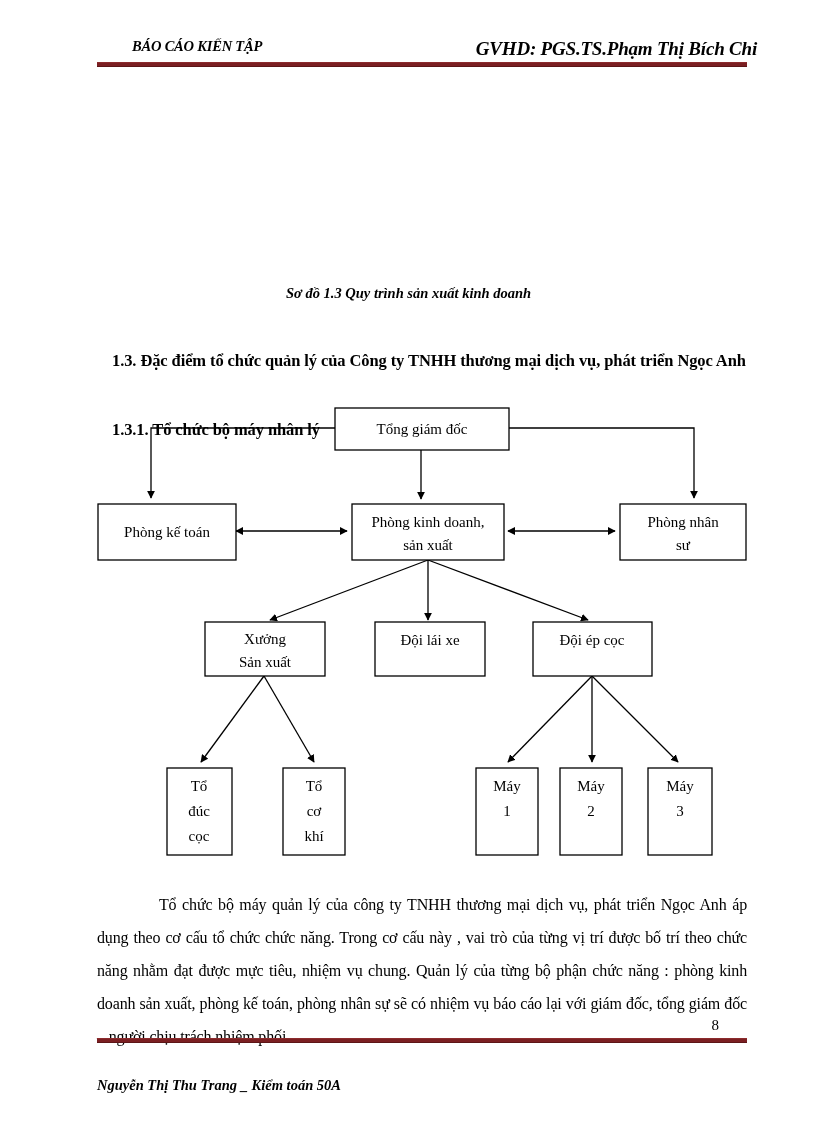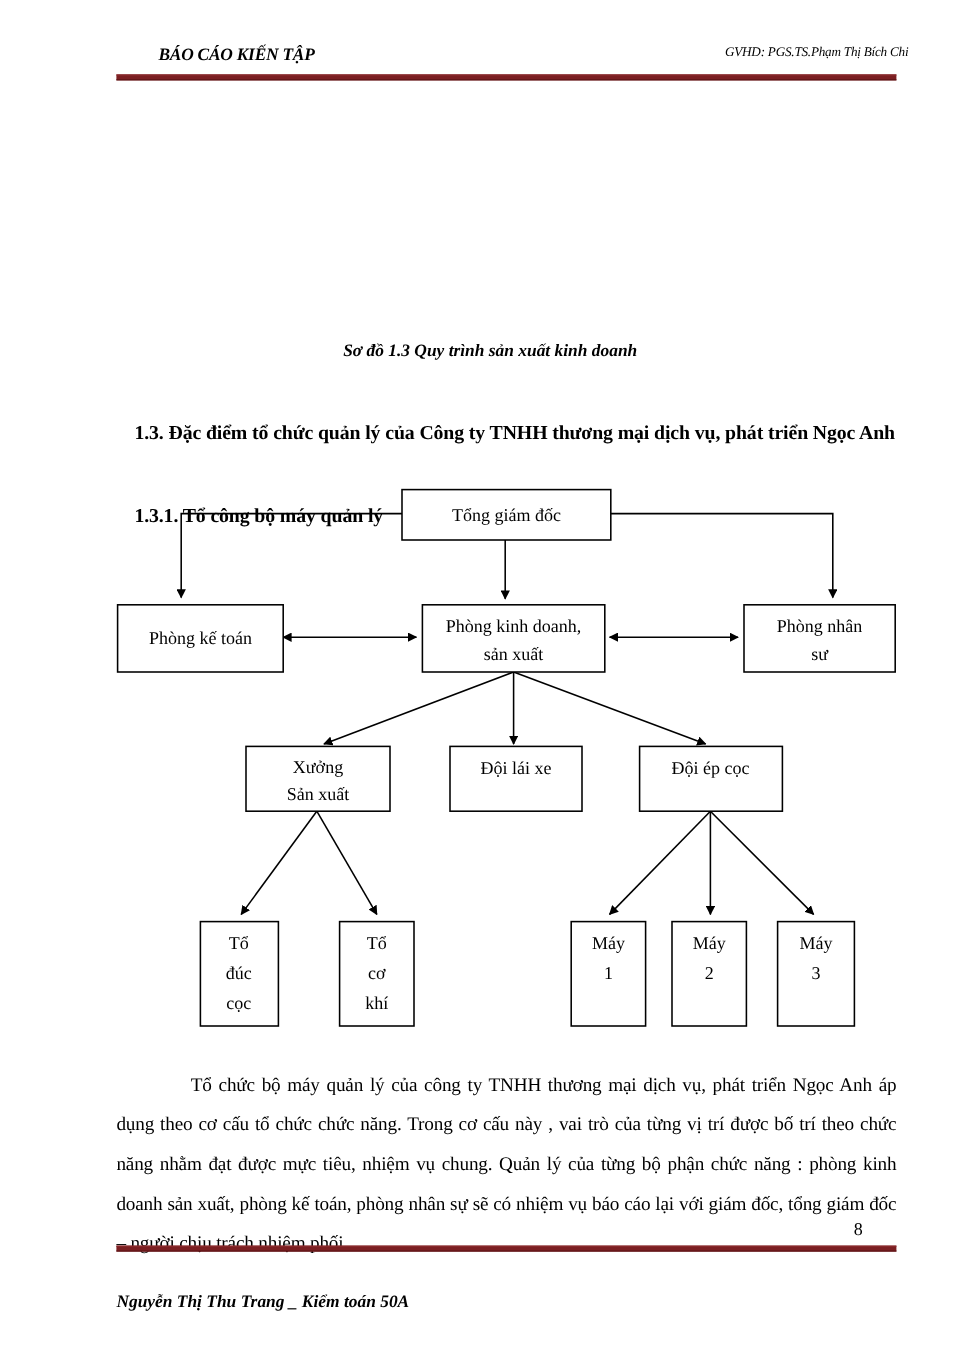--- a/index.html
+++ b/index.html
@@ -39,22 +39,22 @@
     font-weight: bold;
     font-size: 14.5px;
     letter-spacing: -0.2px;
     white-space: nowrap;
   }
   .header-right {
     position: absolute;
     right: 0;
     top: 0;
     font-style: italic;
-    font-weight: normal;
-    font-size: 11px;
+    font-weight: bold;
+    font-size: 19px;
     letter-spacing: -0.2px;
     white-space: nowrap;
   }
   .rule {
     position: absolute;
     left: 97px;
     width: 650px;
     height: 5px;
     background: #7b1f22;
     border-top: 1px solid #8c2b2d;
@@ -158,21 +158,21 @@
 
   <div class="header">
     <div class="header-left">BÁO CÁO KIẾN TẬP</div>
     <div class="header-right">GVHD:  PGS.TS.Phạm Thị Bích Chi</div>
   </div>
   <div class="rule rule-top"></div>
 
   <div class="caption" id="caption-13">Sơ đồ 1.3 Quy trình sản xuất kinh doanh</div>
 
   <div class="heading" id="heading-13">1.3. Đặc điểm tổ chức quản lý của Công ty TNHH thương mại dịch vụ, phát triển Ngọc Anh</div>
-  <div class="heading" id="heading-131">1.3.1. Tổ công bộ máy quản lý</div>
+  <div class="heading" id="heading-131">1.3.1. Tổ chức bộ máy nhân lý</div>
 
   <div class="chart">
     <svg width="816" height="470" viewBox="0 0 816 470" xmlns="http://www.w3.org/2000/svg">
       <defs>
         <marker id="arrow" viewBox="0 0 10 10" refX="9" refY="5" markerWidth="6" markerHeight="6" orient="auto-start-reverse">
           <path d="M 0 0 L 10 5 L 0 10 z" fill="#000000"></path>
         </marker>
         <marker id="arrowStart" viewBox="0 0 10 10" refX="9" refY="5" markerWidth="6" markerHeight="6" orient="auto-start-reverse">
           <path d="M 0 0 L 10 5 L 0 10 z" fill="#000000"></path>
         </marker>

